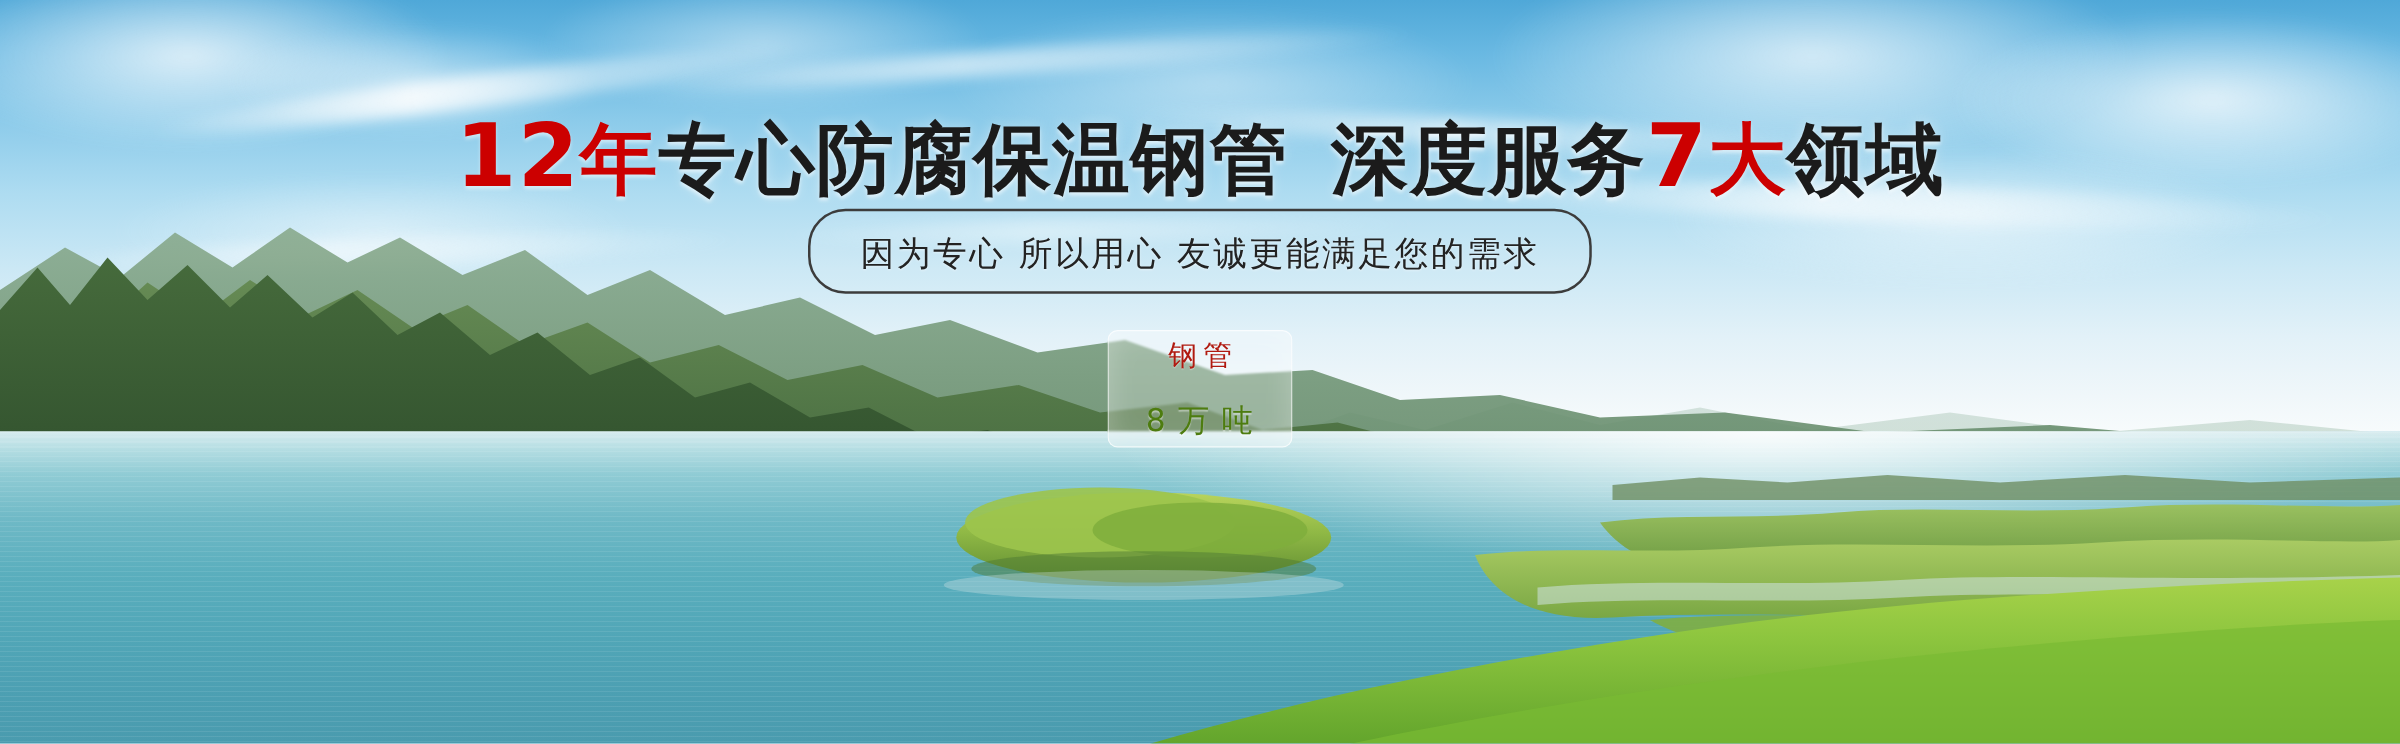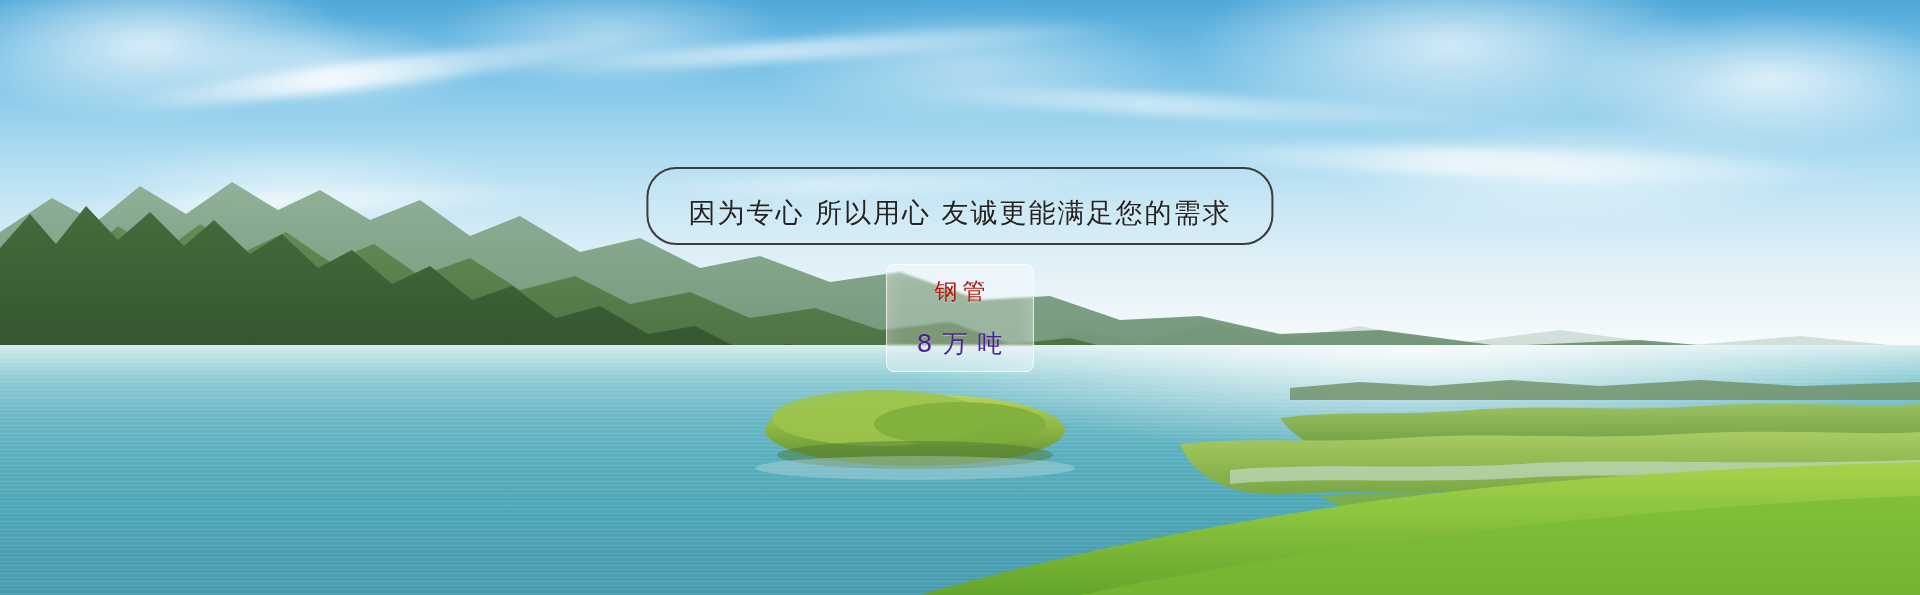--- a/index.html
+++ b/index.html
@@ -82,52 +82,52 @@
   }
   .headline .red {
     color:#cc0000;
     text-shadow:0 2px 3px rgba(255,255,255,.5);
   }
   .headline .num { font-size:70px; }
   .headline .gap { display:inline-block; width:34px; }
 
   .subtitle-pill {
     position:absolute; top:167px; left:50%; transform:translateX(-50%);
-    padding:26px 40px 12px;
+    padding:16px 40px 12px;
     border:2px solid #3c3c3c;
     border-radius:30px;
     font-size:27px; letter-spacing:2px; color:#232323;
     white-space:nowrap;
     background:rgba(255,255,255,.06);
     text-shadow:0 1px 2px rgba(255,255,255,.5);
   }
 
   
   .cards {
     position:absolute; top:264px; left:50%; transform:translateX(-50%);
     display:flex; gap:8px;
   }
   .card {
-    width:148px; height:108px;
+    width:148px; height:94px;
     border-radius:8px;
     border:1px solid rgba(255,255,255,.75);
     background:rgba(255,255,255,.26);
     backdrop-filter:blur(1px);
     display:flex; flex-direction:column;
     align-items:center; justify-content:center;
     gap:20px;
     box-shadow:inset 0 0 22px rgba(255,255,255,.25);
   }
   .card-label {
     font-size:23px; color:#b01a10; letter-spacing:5px;
     text-indent:5px; font-weight:500;
     text-shadow:0 1px 1px rgba(255,255,255,.45);
   }
   .card-value {
-    font-size:25px; color:#4c1d95; letter-spacing:1px;
+    font-size:25px; color:#4d7c0f; letter-spacing:1px;
     text-shadow:0 1px 1px rgba(255,255,255,.45);
   }
   .card-value sup { font-size:15px; vertical-align:super; }
 </style>
 </head>
 <body>
 
 <div class="banner">
 
   <div class="sky"></div>
@@ -248,20 +248,23 @@
 
     <ellipse cx="915" cy="430" rx="150" ry="36" fill="url(#gIsland)"></ellipse>
     <ellipse cx="880" cy="418" rx="108" ry="28" fill="#9cc44c" opacity=".9"></ellipse>
     <ellipse cx="960" cy="424" rx="86" ry="22" fill="#7fae3c" opacity=".85"></ellipse>
     <ellipse cx="915" cy="455" rx="138" ry="14" fill="#4e7a34" opacity=".5"></ellipse>
     <ellipse cx="915" cy="468" rx="160" ry="12" fill="#cfe3e4" opacity=".35"></ellipse>
   </svg>
 
   <div class="content">
 
+    <div class="headline">
+      <span class="red num">12</span><span class="red">年</span><span>专心防腐保温钢管</span><span class="gap"></span><span>深度服务</span><span class="red num">7</span><span class="red">大</span><span>领域</span>
+    </div>
 
     <div class="subtitle-pill">因为专心 所以用心  友诚更能满足您的需求</div>
 
     <div class="cards">
 
       <div class="card">
         <div class="card-label">钢管</div>
         <div class="card-value"><span>8 万 吨</span></div>
       </div>
 

